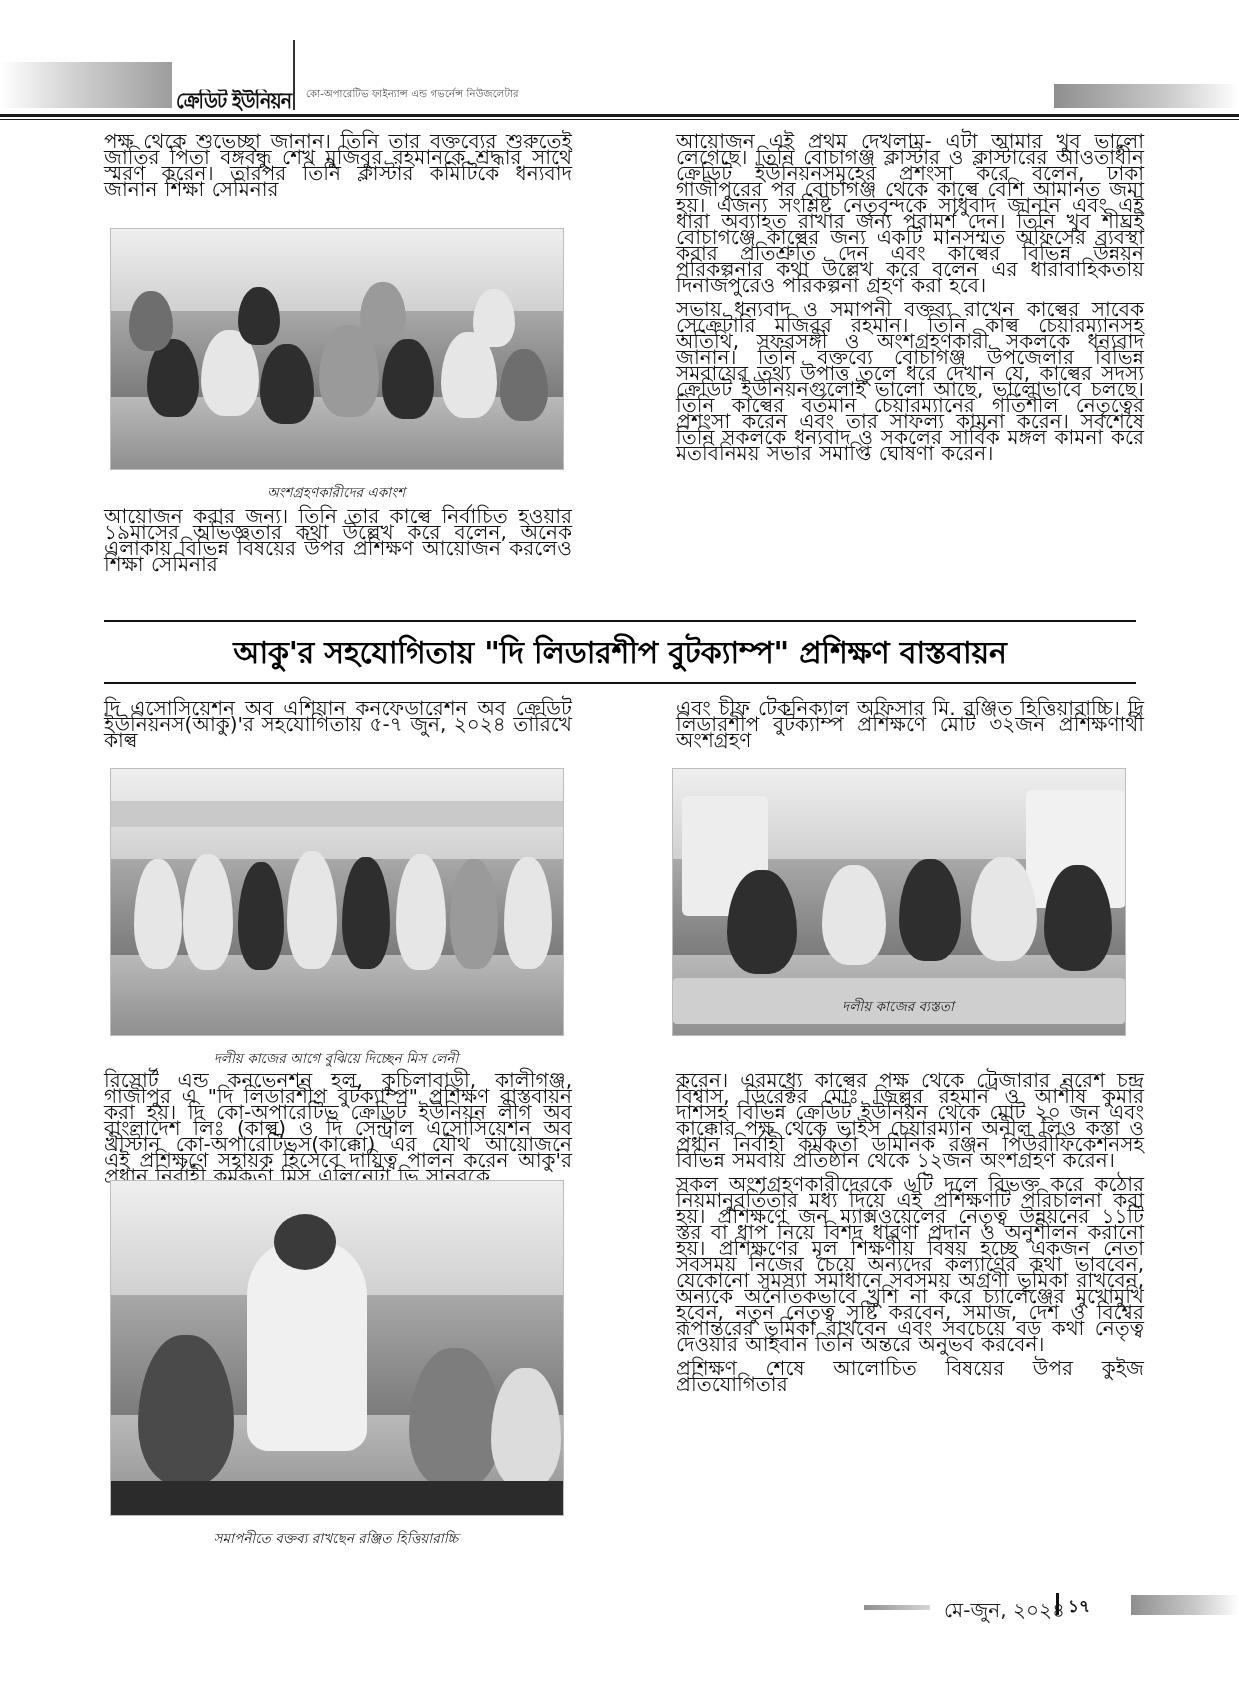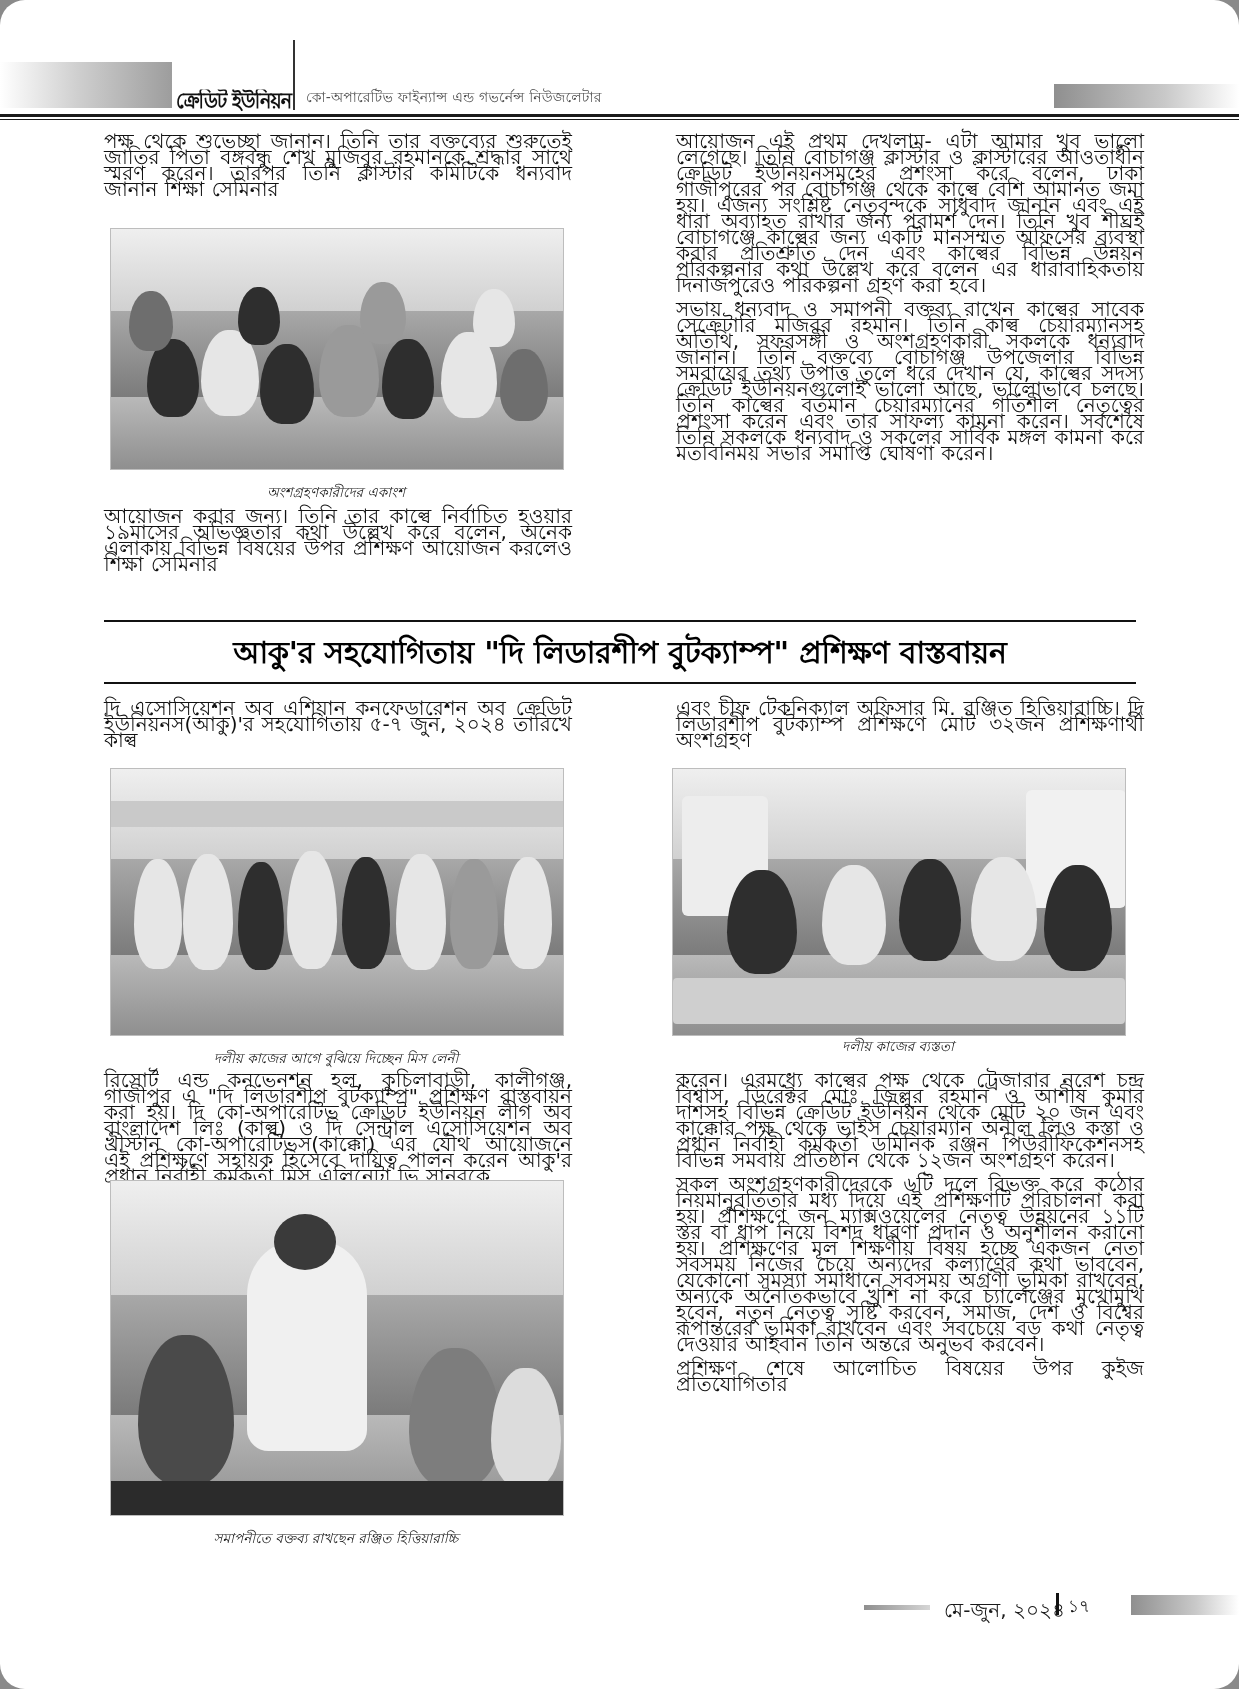--- a/index.html
+++ b/index.html
@@ -10,21 +10,20 @@
   }
   .page {
     position: relative;
     width: 1239px;
     height: 1689px;
     background: #ffffff;
     margin: 0 auto;
     overflow: hidden;
     font-family: "Liberation Serif", "DejaVu Serif", serif;
     color: #111111;
-    border-radius: 25px;
   }
 
   
   .masthead {
     position: absolute;
     left: 0;
     top: 0;
     width: 1239px;
     height: 122px;
   }
@@ -71,21 +70,21 @@
     top: 40px;
     width: 2px;
     height: 70px;
     background: #333333;
   }
   .mast-tagline {
     position: absolute;
     left: 306px;
     top: 86px;
     font-family: "DejaVu Sans", sans-serif;
-    font-size: 14px;
+    font-size: 10px;
     color: #4e4e4e;
     white-space: nowrap;
     letter-spacing: 0.2px;
   }
   .mast-rule {
     position: absolute;
     left: 0;
     top: 114px;
     width: 1239px;
     height: 3px;
@@ -222,21 +221,21 @@
     width: 3px;
     height: 22px;
     background: #111;
   }
   .footer-page {
     position: absolute;
     left: 1068px;
     top: 4px;
     font-family: "DejaVu Sans", sans-serif;
     font-size: 17px;
-    font-weight: 400;
+    font-weight: 700;
     color: #111;
   }
   .footer-block {
     position: absolute;
     right: 0;
     top: 6px;
     width: 108px;
     height: 20px;
     background: linear-gradient(270deg,#ffffff 0%,#c9c9c9 40%,#8f8f8f 100%);
   }
@@ -334,21 +333,21 @@
       <div class="blob w" style="left:2%;  top:10%; width:86px; height:120px; border-radius:6px; background:#ededed;"></div>
       <div class="blob w" style="left:78%; top:8%;  width:100px; height:118px; border-radius:6px; background:#f1f1f1;"></div>
       <div class="blob d" style="left:12%; top:38%; width:70px; height:104px;"></div>
       <div class="blob w" style="left:33%; top:36%; width:64px; height:100px;"></div>
       <div class="blob d" style="left:50%; top:34%; width:62px; height:102px;"></div>
       <div class="blob w" style="left:66%; top:33%; width:66px; height:104px;"></div>
       <div class="blob d" style="left:82%; top:36%; width:68px; height:106px;"></div>
       <div class="blob m" style="left:0%;  bottom:4%; width:452px; height:46px; border-radius:4px; background:#cfcfcf;"></div>
     </div>
   </div>
-  <div class="caption" style="position:absolute; left:672px; top:1030px; width:452px;text-align:center;">দলীয় কাজের ব্যস্ততা</div>
+  <div class="caption" style="position:absolute; left:672px; top:990px; width:452px;text-align:center;">দলীয় কাজের ব্যস্ততা</div>
 
   <div class="col col-left" style="top:1072px;">
     <p class="body-text">রিসোর্ট এন্ড কনভেনশন হল, কুচিলাবাড়ী, কালীগঞ্জ, গাজীপুর এ "দি লিডারশীপ বুটক্যাম্প" প্রশিক্ষণ বাস্তবায়ন করা হয়। দি কো-অপারেটিভ ক্রেডিট ইউনিয়ন লীগ অব বাংলাদেশ লিঃ (কাল্ব) ও দি সেন্ট্রাল এসোসিয়েশন অব খ্রীস্টান কো-অপারেটিভস(কাক্কো) এর যৌথ আয়োজনে এই প্রশিক্ষণে সহায়ক হিসেবে দায়িত্ব পালন করেন আকু'র প্রধান নির্বাহী কর্মকর্তা মিস এলিনেটা ভি সানরকে</p>
   </div>
 
   <div class="col col-right" style="top:1072px;">
     <p class="body-text">করেন। এরমধ্যে কাল্বের পক্ষ থেকে ট্রেজারার নরেশ চন্দ্র বিশ্বাস, ডিরেক্টর মোঃ জিল্লুর রহমান ও আশীষ কুমার দাশসহ বিভিন্ন ক্রেডিট ইউনিয়ন থেকে মোট ২০ জন এবং কাক্কোর পক্ষ থেকে ভাইস চেয়ারম্যান অনীল লিও কস্তা ও প্রধান নির্বাহী কর্মকর্তা ডমিনিক রঞ্জন পিউরীফিকেশনসহ বিভিন্ন সমবায় প্রতিষ্ঠান থেকে ১২জন অংশগ্রহণ করেন।</p>
     <p class="body-text">সকল অংশগ্রহণকারীদেরকে ৬টি দলে বিভক্ত করে কঠোর নিয়মানুবর্তিতার মধ্য দিয়ে এই প্রশিক্ষণটি পরিচালনা করা হয়। প্রশিক্ষণে জন ম্যাক্সওয়েলের নেতৃত্ব উন্নয়নের ১১টি স্তর বা ধাপ নিয়ে বিশদ ধারণা প্রদান ও অনুশীলন করানো হয়। প্রশিক্ষণের মূল শিক্ষণীয় বিষয় হচ্ছে একজন নেতা সবসময় নিজের চেয়ে অন্যদের কল্যাণের কথা ভাববেন, যেকোনো সমস্যা সমাধানে সবসময় অগ্রণী ভূমিকা রাখবেন, অন্যকে অনৈতিকভাবে খুশি না করে চ্যালেঞ্জের মুখোমুখি হবেন, নতুন নেতৃত্ব সৃষ্টি করবেন, সমাজ, দেশ ও বিশ্বের রূপান্তরের ভূমিকা রাখবেন এবং সবচেয়ে বড় কথা নেতৃত্ব দেওয়ার আহবান তিনি অন্তরে অনুভব করবেন।</p>
     <p class="body-text">প্রশিক্ষণ শেষে আলোচিত বিষয়ের উপর কুইজ প্রতিযোগিতার</p>
   </div>

